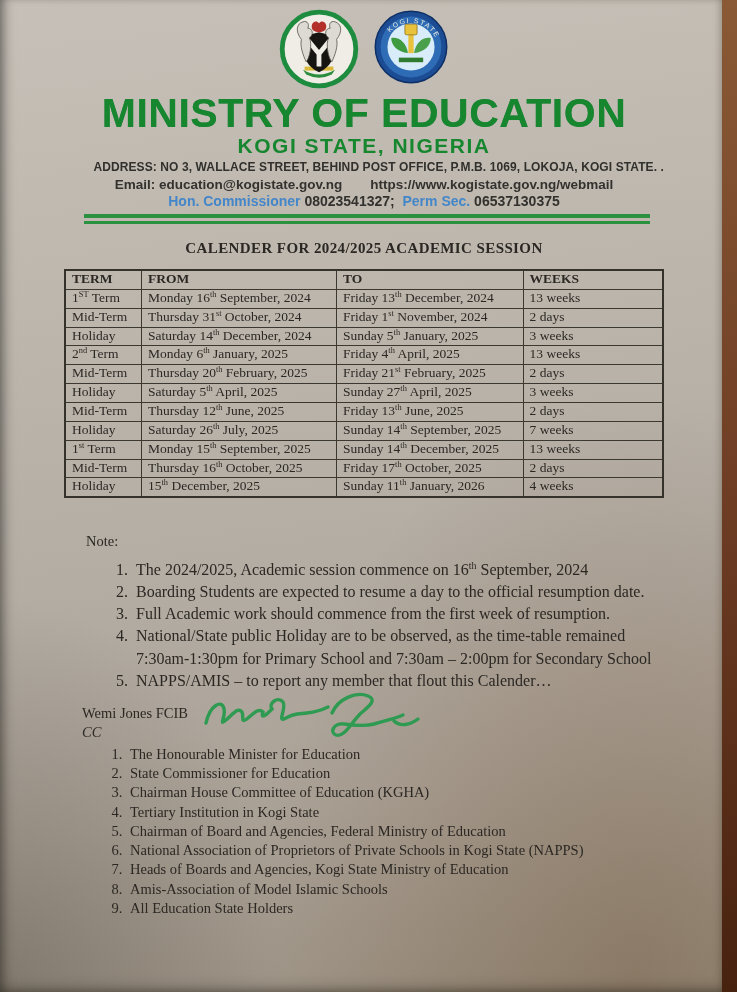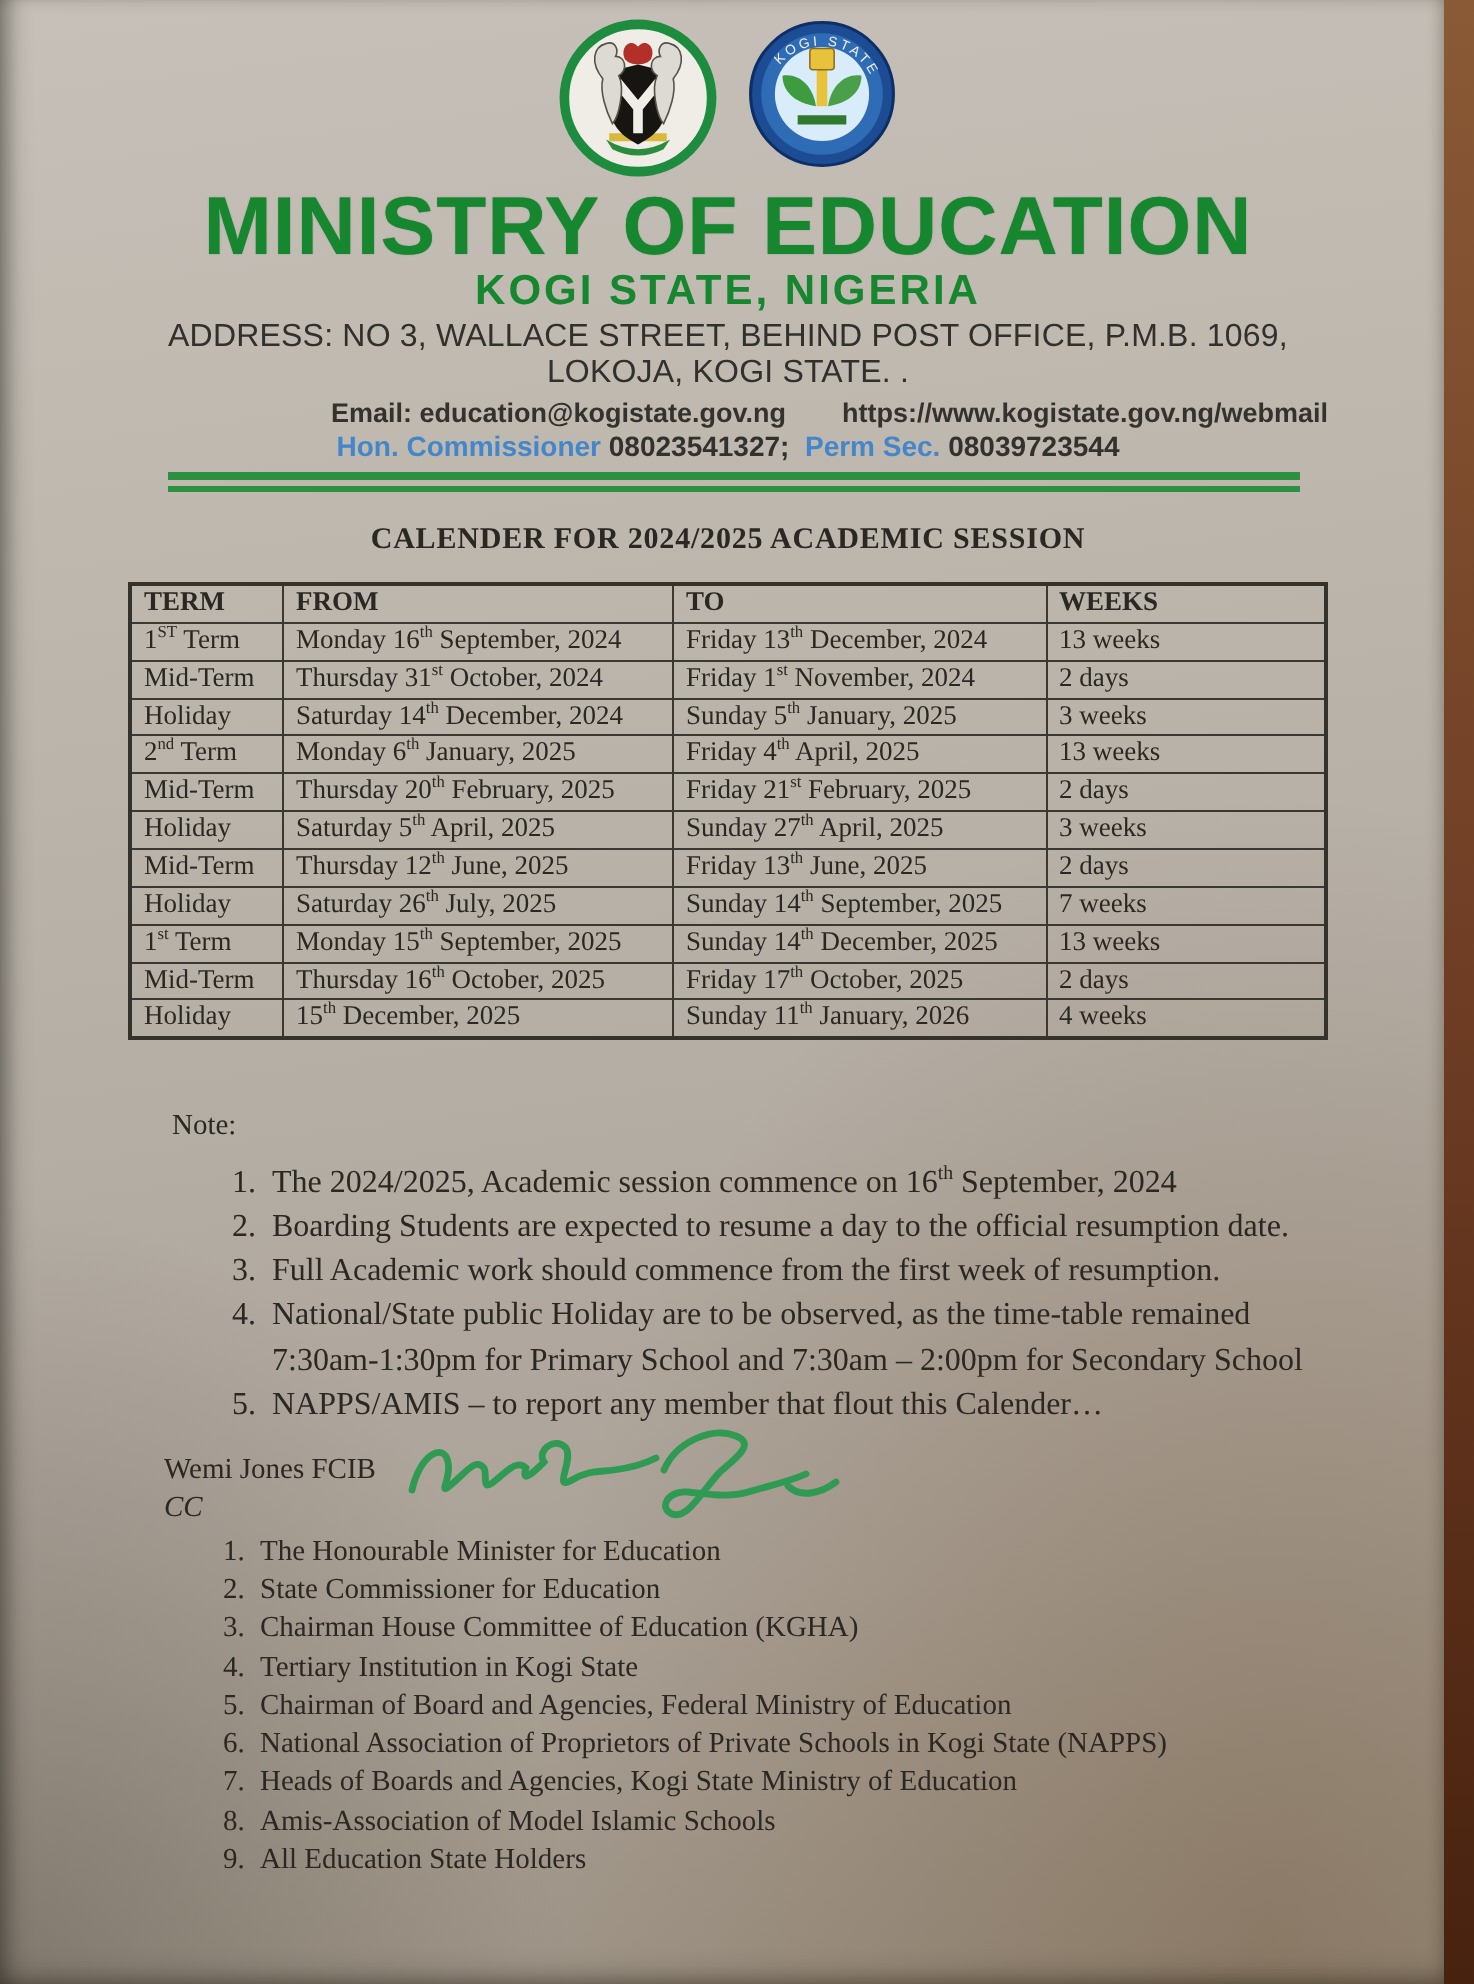--- a/index.html
+++ b/index.html
@@ -16,24 +16,24 @@
   .content{padding:0 58px 0 64px;}
 
   
   .lh{ text-align:center; }
   .logos{display:flex;justify-content:center;align-items:flex-start;gap:14px;padding-top:9px;height:84px;}
   .ministry{margin:0;font-family:"Liberation Sans",sans-serif;font-weight:700;
     font-size:41px;line-height:1.0;letter-spacing:.5px;color:#16862f;
     text-shadow:0 0 .6px rgba(20,110,45,.6);}
   .stateline{margin:0;font-family:"Liberation Sans",sans-serif;font-weight:700;
     font-size:21px;line-height:1.1;letter-spacing:1.5px;color:#16862f;}
-  .addr{margin:3px 0 0;font-family:"Liberation Sans",sans-serif;font-weight:400;
-    font-size:16px;color:#31302c;letter-spacing:.1px;}
+  .addr{margin:3px 0 0;font-family:"Liberation Sans",sans-serif;font-weight:700;
+    font-size:12px;color:#31302c;letter-spacing:.1px;text-align:right;}
   .emailline{margin:3px 0 0;font-family:"Liberation Sans",sans-serif;font-weight:700;
-    font-size:13.5px;color:#34322e;text-align:right;}
+    font-size:13.5px;color:#34322e;}
   .emailline .gap{display:inline-block;width:28px;}
   .phoneline{margin:1px 0 0;font-family:"Liberation Sans",sans-serif;font-weight:700;
     font-size:14px;color:#33312d;}
   .blue{color:#4386c9;}
   .rule{margin:5px 14px 0 20px;height:3px;border-top:4px solid #2b9140;border-bottom:3px solid #2b9140;}
 
   
   .refrow{display:flex;justify-content:space-between;margin-top:44px;padding:0 98px 0 26px;
     font-size:14.5px;}
   .refno{letter-spacing:.2px;}
@@ -100,21 +100,21 @@
               </defs>
             <text font-family="Liberation Sans, sans-serif" font-size="9" fill="#f2efe4" letter-spacing="2">
               <textPath href="#arcTop" startOffset="22%">KOGI STATE</textPath>
             </text>
           </svg>
         </div>
         <h1 class="ministry">MINISTRY OF EDUCATION</h1>
         <div class="stateline">KOGI STATE, NIGERIA</div>
         <p class="addr">ADDRESS: NO 3, WALLACE STREET, BEHIND POST OFFICE, P.M.B. 1069, LOKOJA, KOGI STATE. .</p>
         <p class="emailline"><span>Email: education@kogistate.gov.ng</span><span class="gap"></span><span>https://www.kogistate.gov.ng/webmail</span></p>
-        <p class="phoneline"><span class="blue">Hon. Commissioner</span> <span>08023541327;</span>&nbsp;&nbsp;<span class="blue">Perm Sec.</span> <span>08039723544</span></p>
+        <p class="phoneline"><span class="blue">Hon. Commissioner</span> <span>08023541327;</span>&nbsp;&nbsp;<span class="blue">Perm Sec.</span> <span>06537130375</span></p>
         <div class="rule"></div>
       </div>
 
 
       <div class="doctitle">CALENDER FOR 2024/2025 ACADEMIC SESSION</div>
 
       <table>
         <colgroup>
             <col class="c1">
             <col class="c2">

